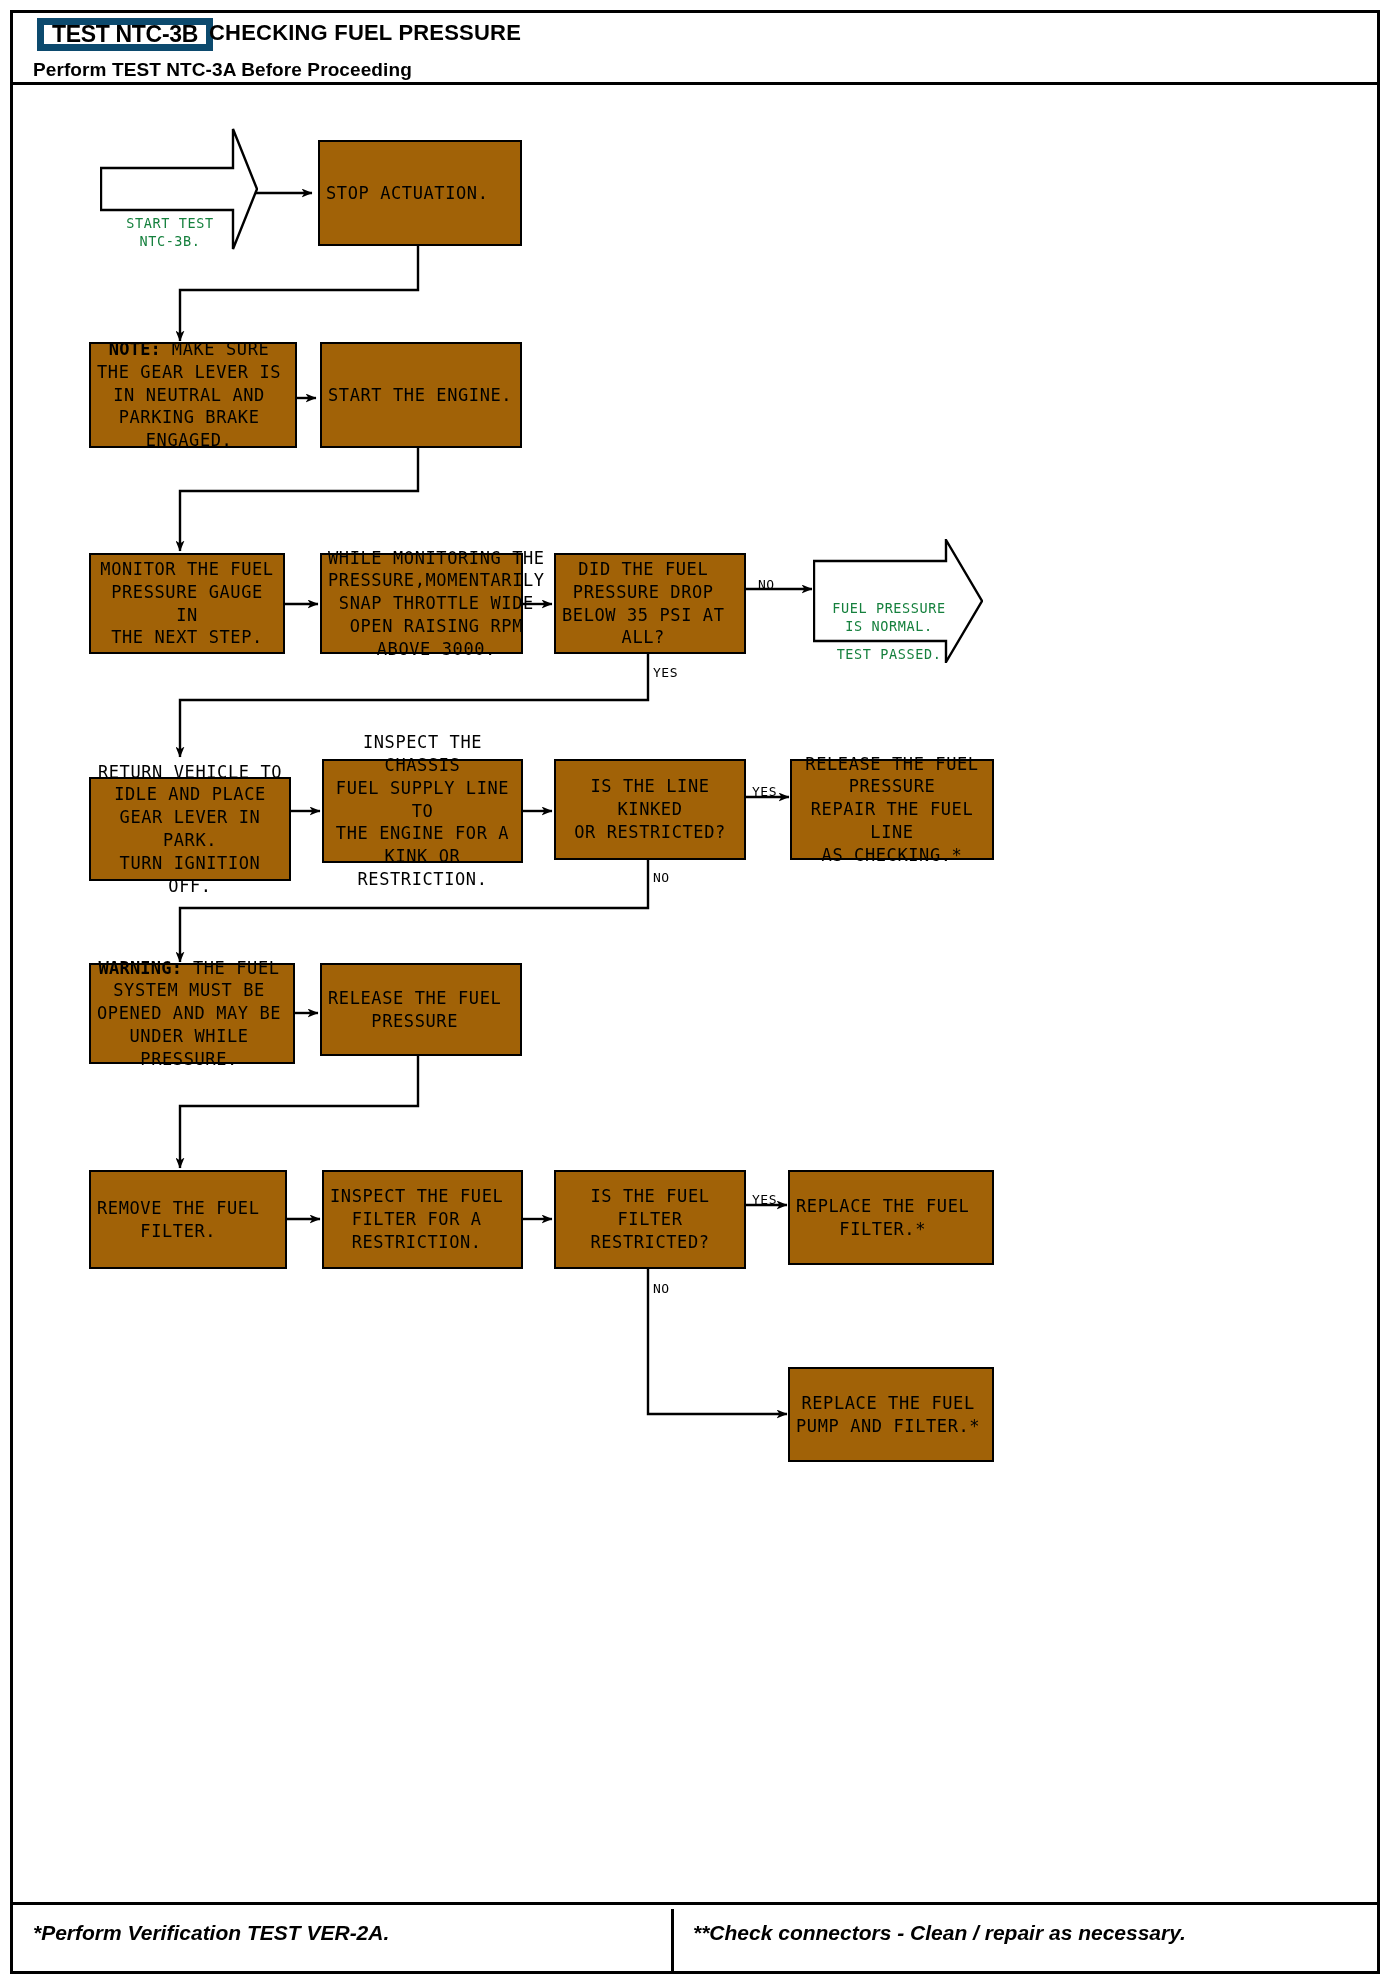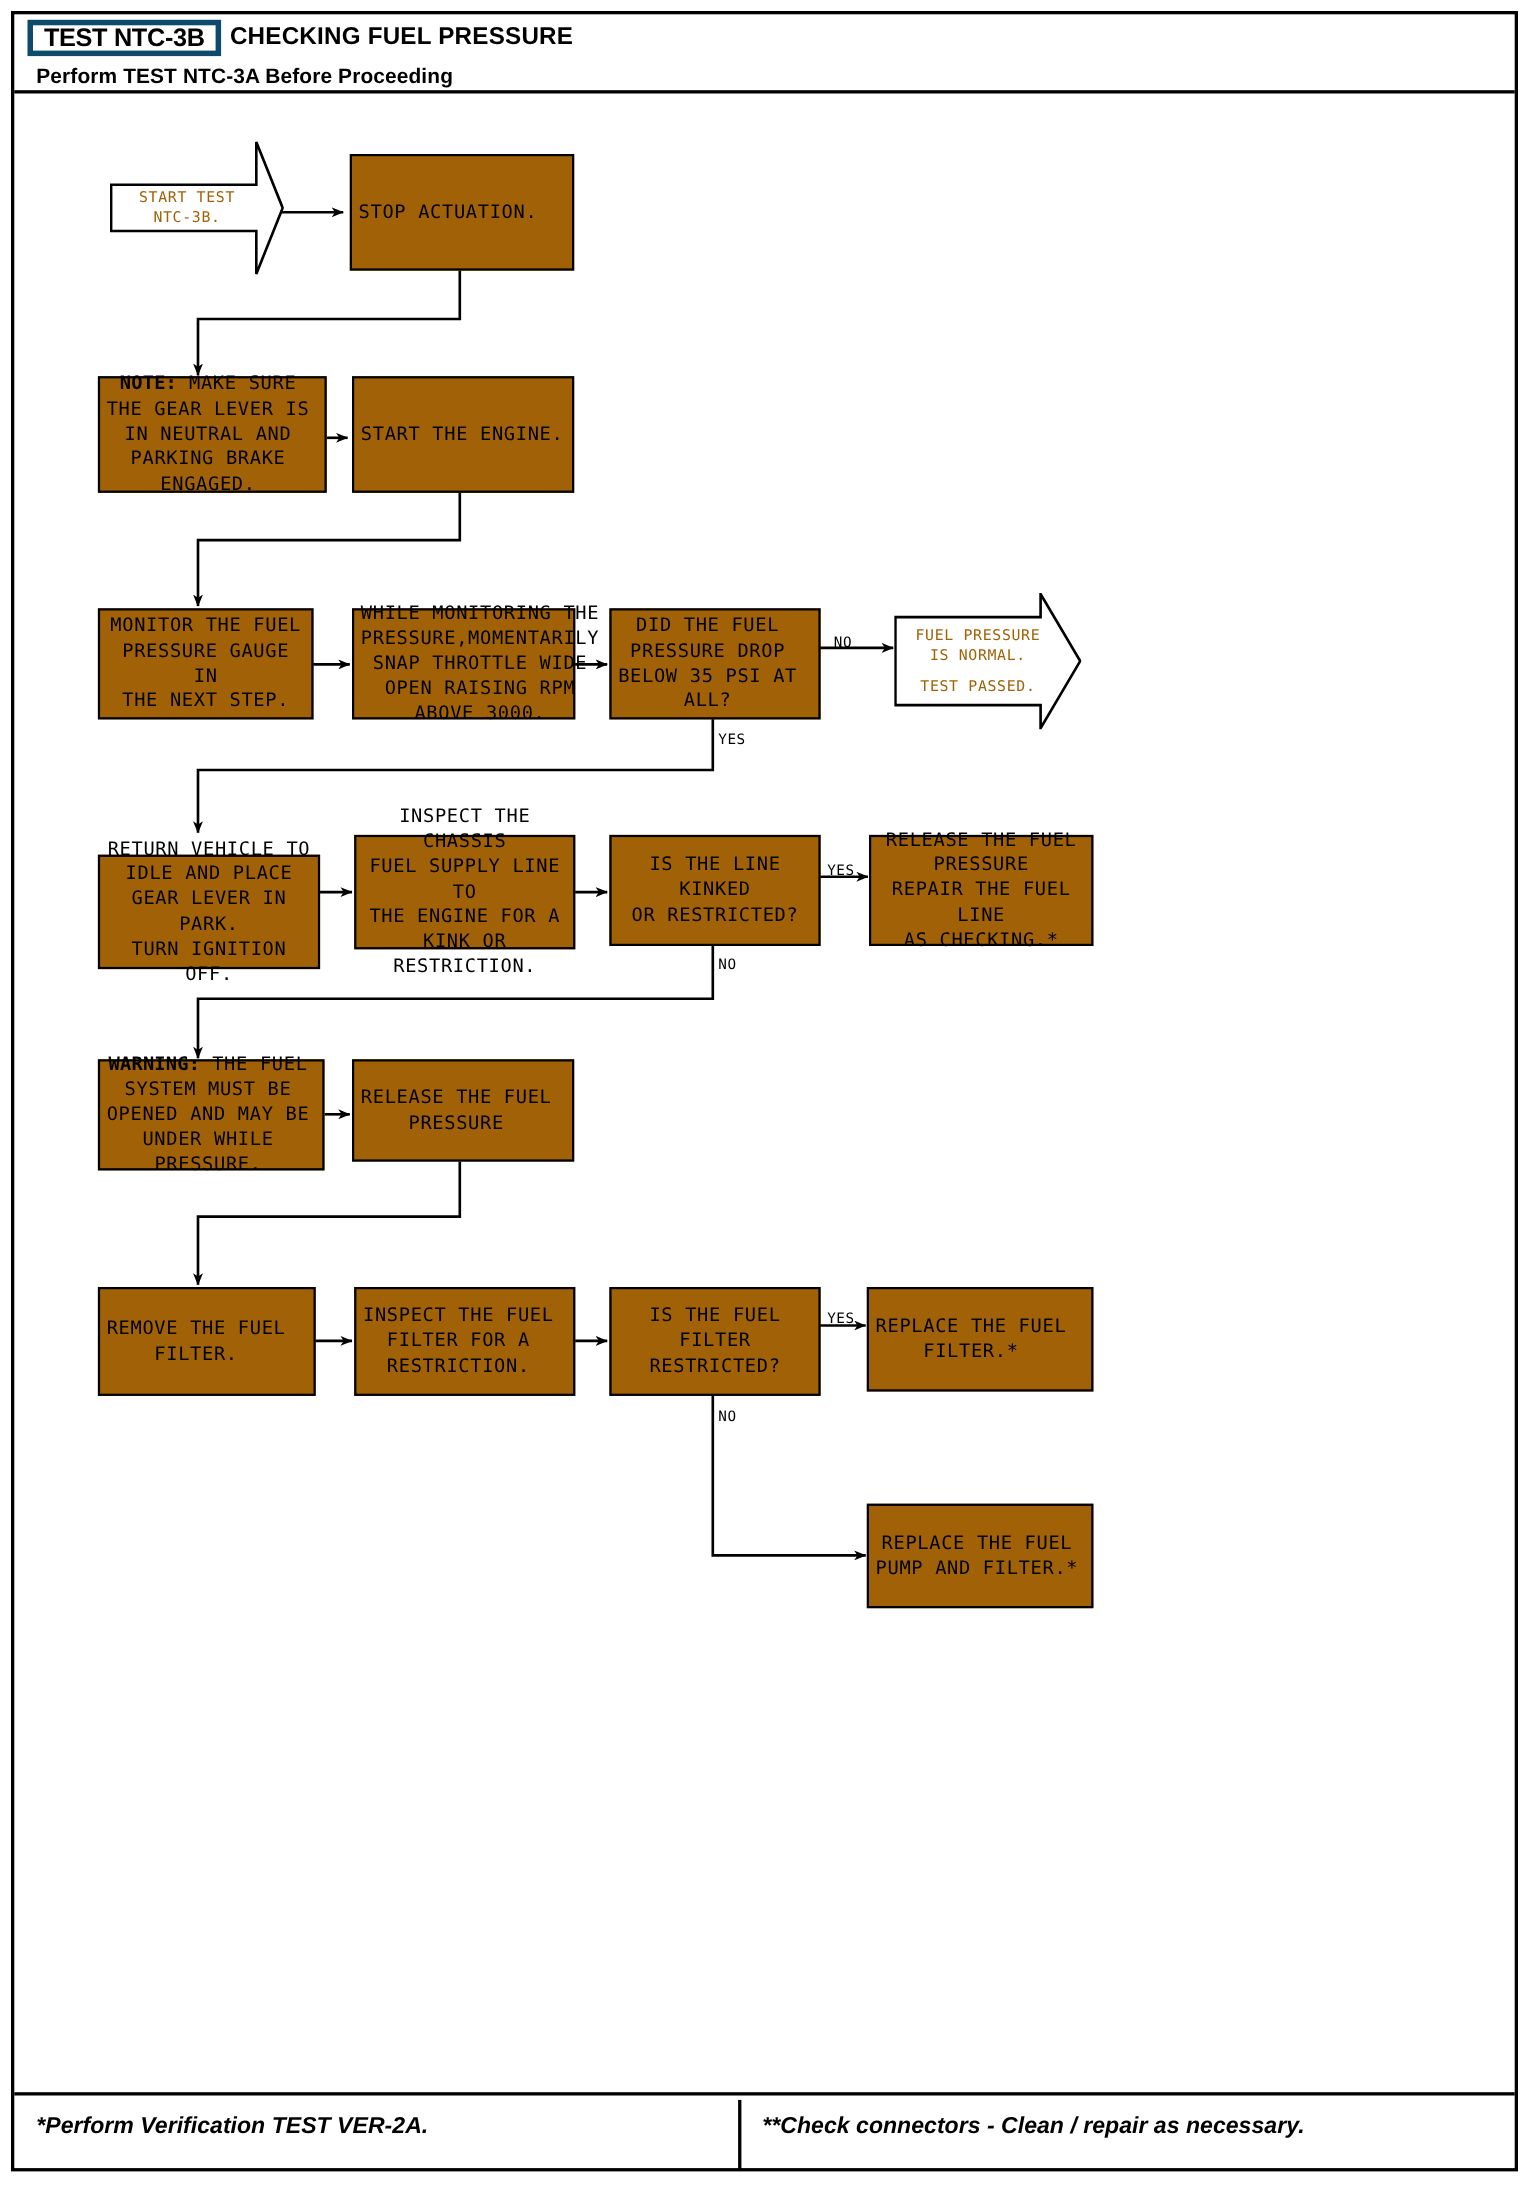--- a/index.html
+++ b/index.html
@@ -11,22 +11,22 @@
   #page-frame{
     position:absolute;left:10px;top:10px;width:1370px;height:1964px;
     border:3px solid #000;box-sizing:border-box;
   }
   
   #header{
     position:absolute;left:13px;top:13px;width:1364px;height:72px;
     border-bottom:3px solid #000;box-sizing:border-box;
   }
   #test-code-box{
-    position:absolute;left:12px;top:5px;width:176px;height:33px;
-    border:5px solid #0c4a6e;box-sizing:border-box;
+    position:absolute;left:24px;top:5px;width:176px;height:33px;
+    border:7px solid #0c4a6e;box-sizing:border-box;
     display:flex;align-items:center;justify-content:center;
     font-family:"Liberation Sans", sans-serif;
     font-weight:bold;font-size:23px;letter-spacing:-0.3px;
   }
   #header-title{
     position:absolute;left:196px;top:7px;
     font-family:"Liberation Sans", sans-serif;
     font-weight:bold;font-size:22px;letter-spacing:0.2px;
   }
   #header-sub{
@@ -60,24 +60,24 @@
     background:#a16207;
     display:flex;align-items:center;
     text-align:center;
     font-family:"DejaVu Sans Mono", monospace;
     font-size:17px;line-height:1.34;letter-spacing:0.6px;
     color:#000;padding:4px 6px;
   }
   .box span.b{font-weight:bold;letter-spacing:0.2px;}
   .arrowshape{
     position:absolute;
-    display:flex;align-items:center;justify-content:center;
+    display:flex;align-items:flex-end;justify-content:center;
     text-align:center;
     font-family:"DejaVu Sans Mono", monospace;
-    font-size:13.5px;line-height:1.34;letter-spacing:0.6px;color:#a16207;
+    font-size:13.5px;line-height:1.34;letter-spacing:0.6px;color:#15803d;
   }
   .arrowshape .txt{position:relative;z-index:2;padding-right:18px;}
   .arrowshape svg{position:absolute;left:0;top:0;}
   .edge{position:absolute;}
   .edge svg{display:block;overflow:visible;}
   .elabel{
     position:absolute;
     font-family:"DejaVu Sans Mono", monospace;
     font-size:13px;letter-spacing:0.5px;color:#000;
   }

